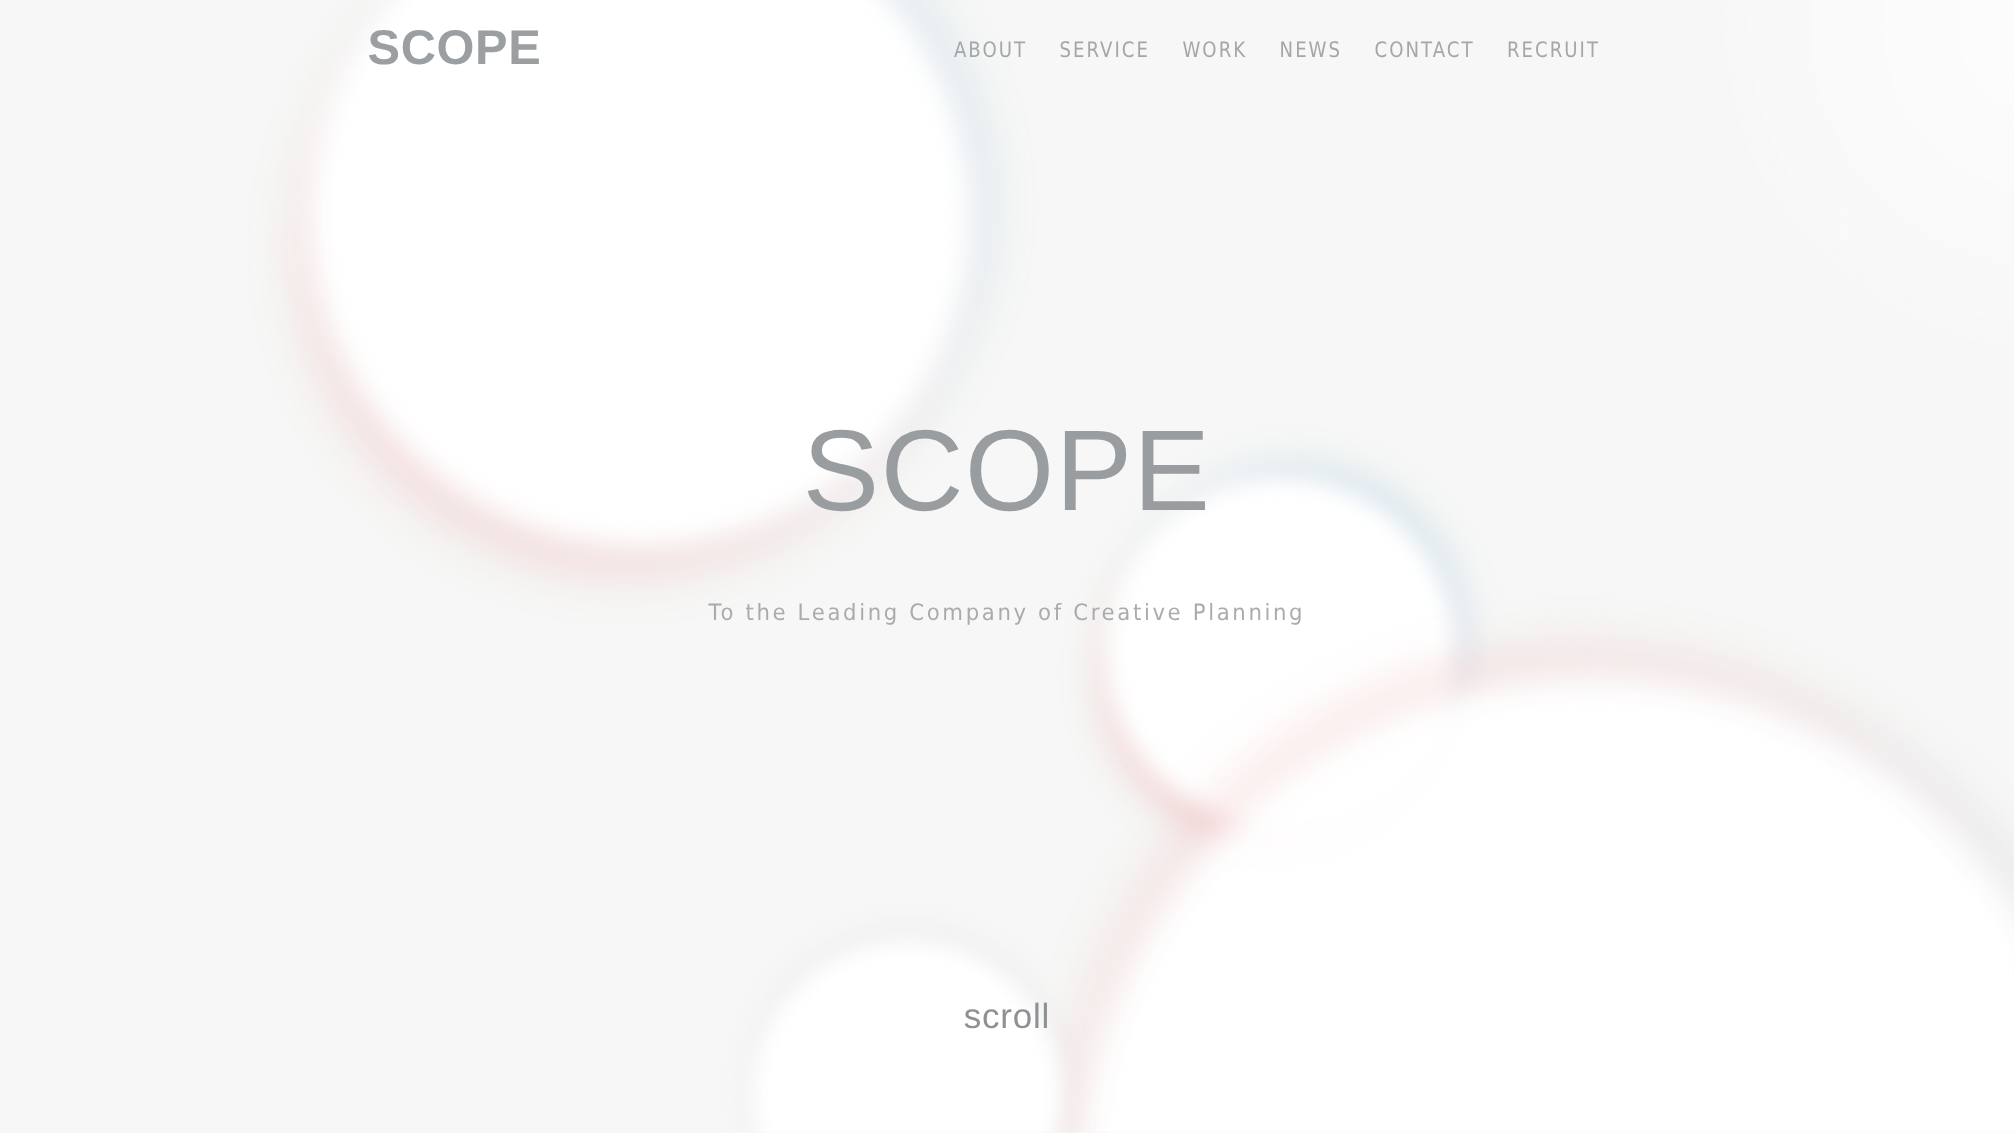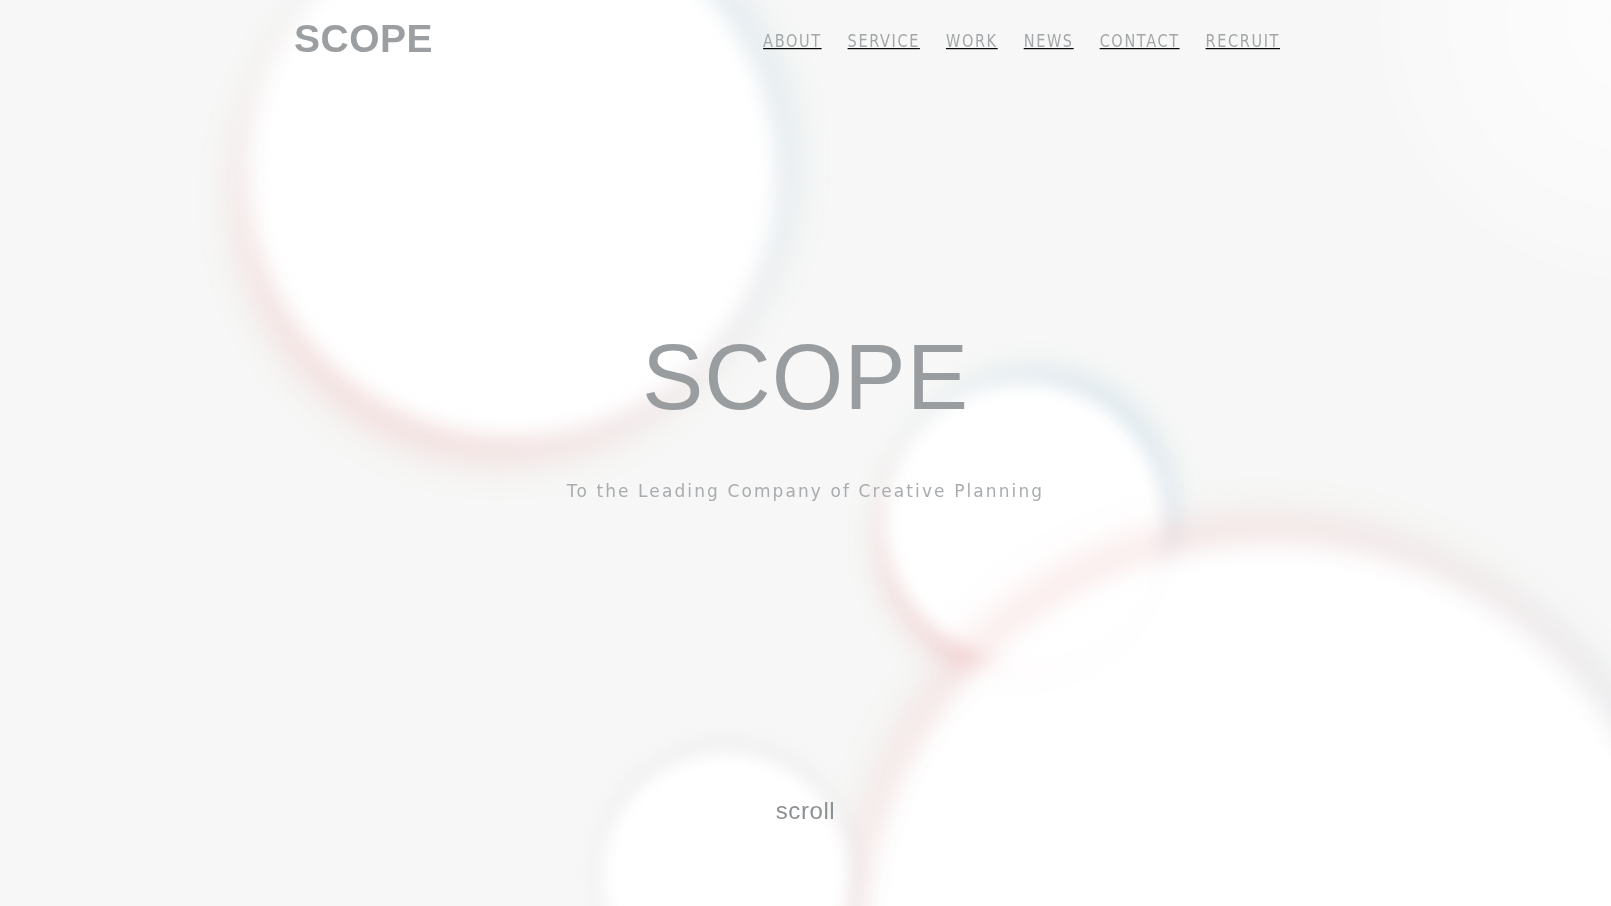--- a/index.html
+++ b/index.html
@@ -131,21 +131,20 @@
     white-space:nowrap;
   }
 
   #main-nav {
     position:absolute;
     right:331px;
     top:34px;
     display:flex;
     align-items:center;
     gap:26px;
-    text-decoration:underline;
   }
 
   .nav-item {
     font-size:14.5px;
     letter-spacing:1.6px;
     color:#a4a7a9;
     text-decoration:none;
     white-space:nowrap;
     line-height:1;
     font-weight:400;
@@ -206,21 +205,21 @@
   
   #scroll-indicator {
     position:absolute;
     left:0; right:0;
     top:799px;
     text-align:center;
     z-index:6;
   }
 
   #scroll-label {
-    font-size:24px;
+    font-size:28px;
     font-weight:400;
     letter-spacing:0.6px;
     color:#8e9193;
     line-height:1;
     display:inline-block;
   }
 </style>
 </head>
 <body>
 

